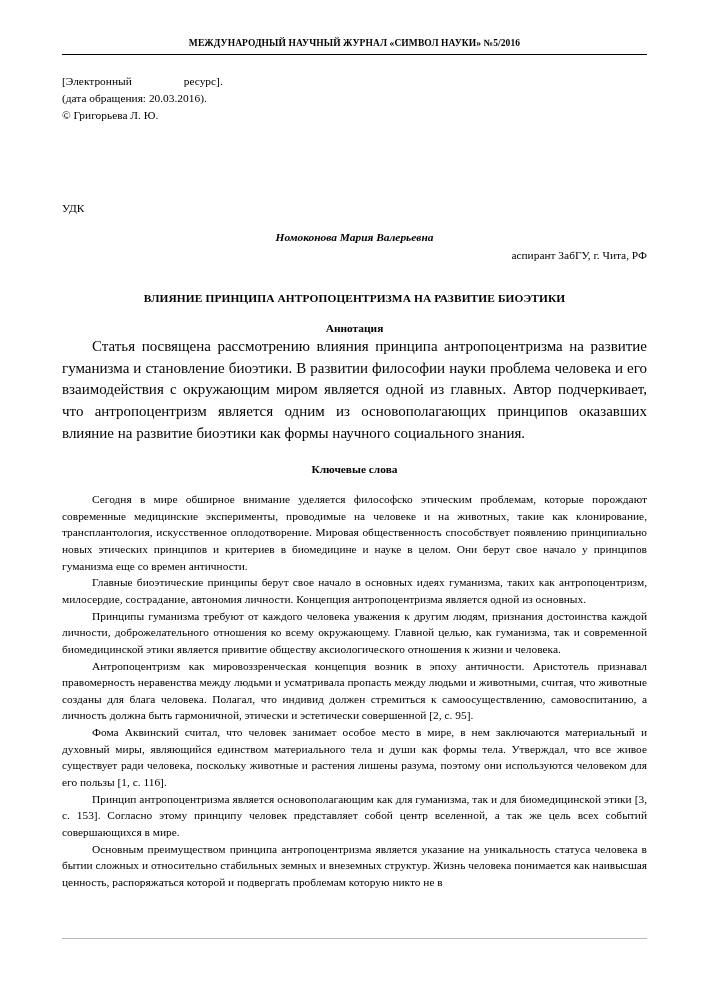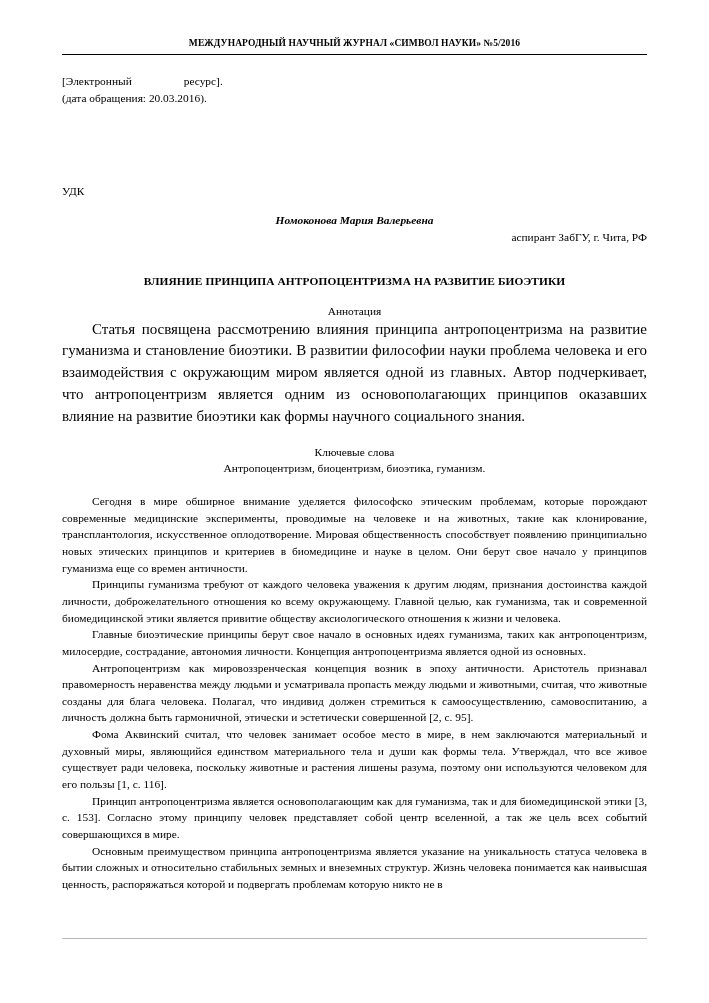--- a/index.html
+++ b/index.html
@@ -74,21 +74,21 @@
   .title {
     text-align: center;
     font-size: 11.4px;
     font-weight: bold;
     margin-top: 28px;
     letter-spacing: 0.1px;
   }
   .section-head {
     text-align: center;
     font-size: 11.4px;
-    font-weight: normal;
+    font-weight: bold;
     margin-top: 18px;
     margin-bottom: 2px;
   }
   .abstract {
     font-size: 15px;
     line-height: 1.46;
     text-align: justify;
     text-indent: 30px;
   }
   .keywords-line {
@@ -113,38 +113,38 @@
 
 <div class="page">
 
   <div class="running-head">МЕЖДУНАРОДНЫЙ НАУЧНЫЙ ЖУРНАЛ «СИМВОЛ НАУКИ» №5/2016</div>
   <div class="rule-top"></div>
 
   <div class="ref-first">
     <span>[Электронный</span><span class="gap"></span><span>ресурс].</span>
   </div>
   <div class="ref-line">(дата обращения: 20.03.2016).</div>
+  <div class="ref-line">© Григорьева Л. Ю.</div>
 
   <div class="block-gap-1"></div>
 
   <div class="udk">УДК</div>
 
   <div class="author">Номоконова Мария Валерьевна</div>
   <div class="affiliation">аспирант ЗабГУ, г. Чита, РФ</div>
 
   <div class="title">ВЛИЯНИЕ ПРИНЦИПА АНТРОПОЦЕНТРИЗМА НА РАЗВИТИЕ БИОЭТИКИ</div>
 
   <div class="section-head">Аннотация</div>
   <div class="abstract">Статья посвящена рассмотрению влияния принципа антропоцентризма на развитие гуманизма и становление биоэтики. В развитии философии науки проблема человека и его взаимодействия с окружающим миром является одной из главных. Автор подчеркивает, что антропоцентризм является одним из основополагающих принципов оказавших влияние на развитие биоэтики как формы научного социального знания.</div>
 
   <div class="section-head">Ключевые слова</div>
-  <div class="keywords-line">Антропоцентризм, биоцентризм, биоэтика, гуманизм.</div>
 
   <p class="para first-body">Сегодня в мире обширное внимание уделяется философско этическим проблемам, которые порождают современные медицинские эксперименты, проводимые на человеке и на животных, такие как клонирование, трансплантология, искусственное оплодотворение. Мировая общественность способствует появлению принципиально новых этических принципов и критериев в биомедицине и науке в целом. Они берут свое начало у принципов гуманизма еще со времен античности.</p>
+  <p class="para">Главные биоэтические принципы берут свое начало в основных идеях гуманизма, таких как антропоцентризм, милосердие, сострадание, автономия личности. Концепция антропоцентризма является одной из основных.</p>
   <p class="para">Принципы гуманизма требуют от каждого человека уважения к другим людям, признания достоинства каждой личности, доброжелательного отношения ко всему окружающему. Главной целью, как гуманизма, так и современной биомедицинской этики является привитие обществу аксиологического отношения к жизни и человека.</p>
-  <p class="para">Главные биоэтические принципы берут свое начало в основных идеях гуманизма, таких как антропоцентризм, милосердие, сострадание, автономия личности. Концепция антропоцентризма является одной из основных.</p>
   <p class="para">Антропоцентризм как мировоззренческая концепция возник в эпоху античности. Аристотель признавал правомерность неравенства между людьми и усматривала пропасть между людьми и животными, считая, что животные созданы для блага человека. Полагал, что индивид должен стремиться к самоосуществлению, самовоспитанию, а личность должна быть гармоничной, этически и эстетически совершенной [2, с. 95].</p>
   <p class="para">Фома Аквинский считал, что человек занимает особое место в мире, в нем заключаются материальный и духовный миры, являющийся единством материального тела и души как формы тела. Утверждал, что все живое существует ради человека, поскольку животные и растения лишены разума, поэтому они используются человеком для его пользы [1, с. 116].</p>
   <p class="para">Принцип антропоцентризма является основополагающим как для гуманизма, так и для биомедицинской этики [3, с. 153]. Согласно этому принципу человек представляет собой центр вселенной, а так же цель всех событий совершающихся в мире.</p>
   <p class="para">Основным преимуществом принципа антропоцентризма является указание на уникальность статуса человека в бытии сложных и относительно стабильных земных и внеземных структур. Жизнь человека понимается как наивысшая ценность, распоряжаться которой и подвергать проблемам которую никто не в</p>
 
   <div class="rule-bottom"></div>
 </div>
 
 </body></html>

